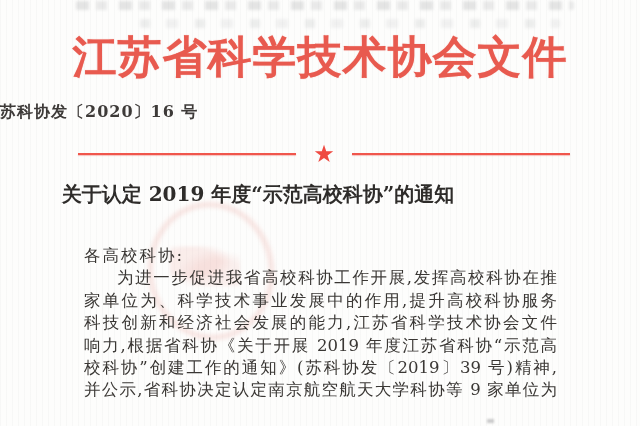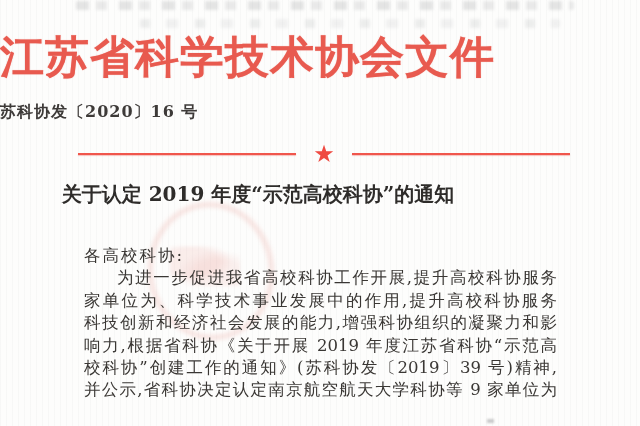--- a/index.html
+++ b/index.html
@@ -52,20 +52,21 @@
       90deg,
       rgba(150,152,155,0.40) 0 10px, transparent 10px 26px,
       rgba(150,152,155,0.30) 26px 38px, transparent 38px 55px
     );
   }
   .org-title {
     position: absolute;
     top: 26px;
     left: 0;
     width: 640px;
+    text-align: center;
     font-size: 44px;
     line-height: 62px;
     font-weight: 700;
     color: #e85a4f;
     letter-spacing: 1px;
     text-shadow: 0 0 1px rgba(232,90,79,0.55);
     white-space: nowrap;
   }
   .doc-number {
     position: absolute;
@@ -191,23 +192,23 @@
     <div class="rule"></div>
   </div>
 
   <div class="seal-ghost"></div>
   <div class="seal-ghost-inner"></div>
 
   <div class="notice-title">关于认定 2019 年度“示范高校科协”的通知</div>
 
   <div class="content">
     <div class="salutation">各高校科协:</div>
-    <div class="body-line indent">为进一步促进我省高校科协工作开展,提升高校科协服务</div>
+    <div class="body-line indent">为进一步促进我省高校科协工作开展,发挥高校科协在推</div>
     <div class="body-line">家单位为、科学技术事业发展中的作用,提升高校科协服务</div>
-    <div class="body-line">科技创新和经济社会发展的能力,增强科协组织的凝聚力和影</div>
+    <div class="body-line">科技创新和经济社会发展的能力,江苏省科学技术协会文件</div>
     <div class="body-line">响力,根据省科协《关于开展 2019 年度江苏省科协“示范高</div>
     <div class="body-line">校科协”创建工作的通知》(苏科协发〔2019〕39 号)精神,</div>
     <div class="body-line">并公示,省科协决定认定南京航空航天大学科协等 9 家单位为</div>
   </div>
 
   <div class="bottom-artifact"></div>
 
 </div>
 
 </body></html>

